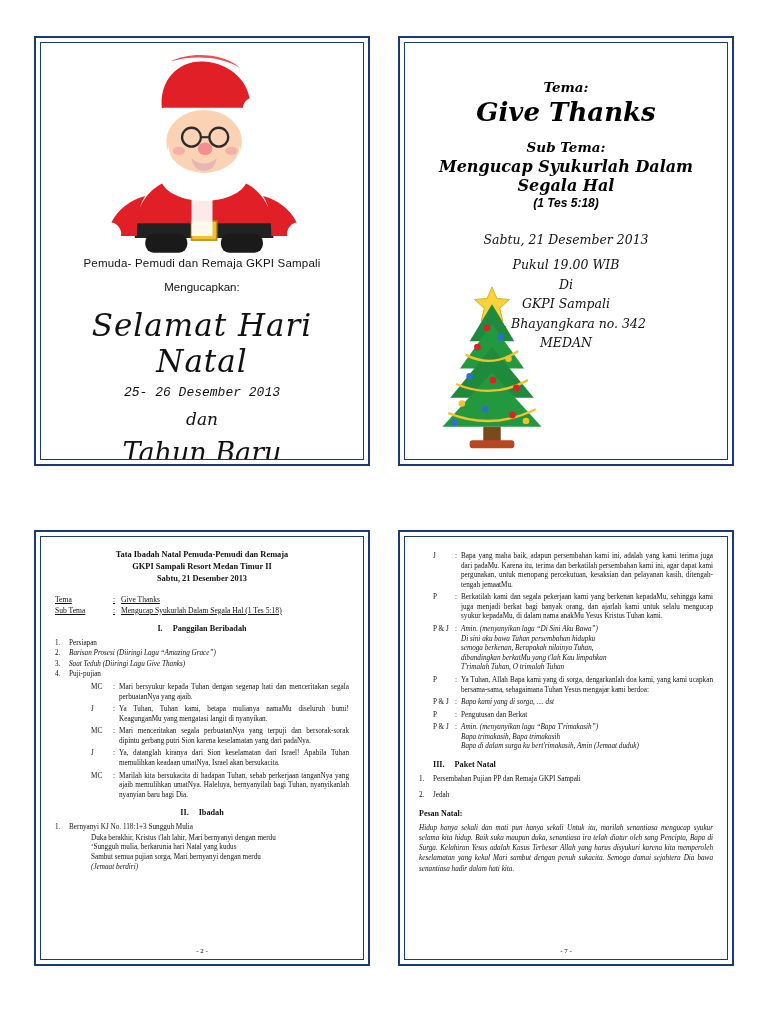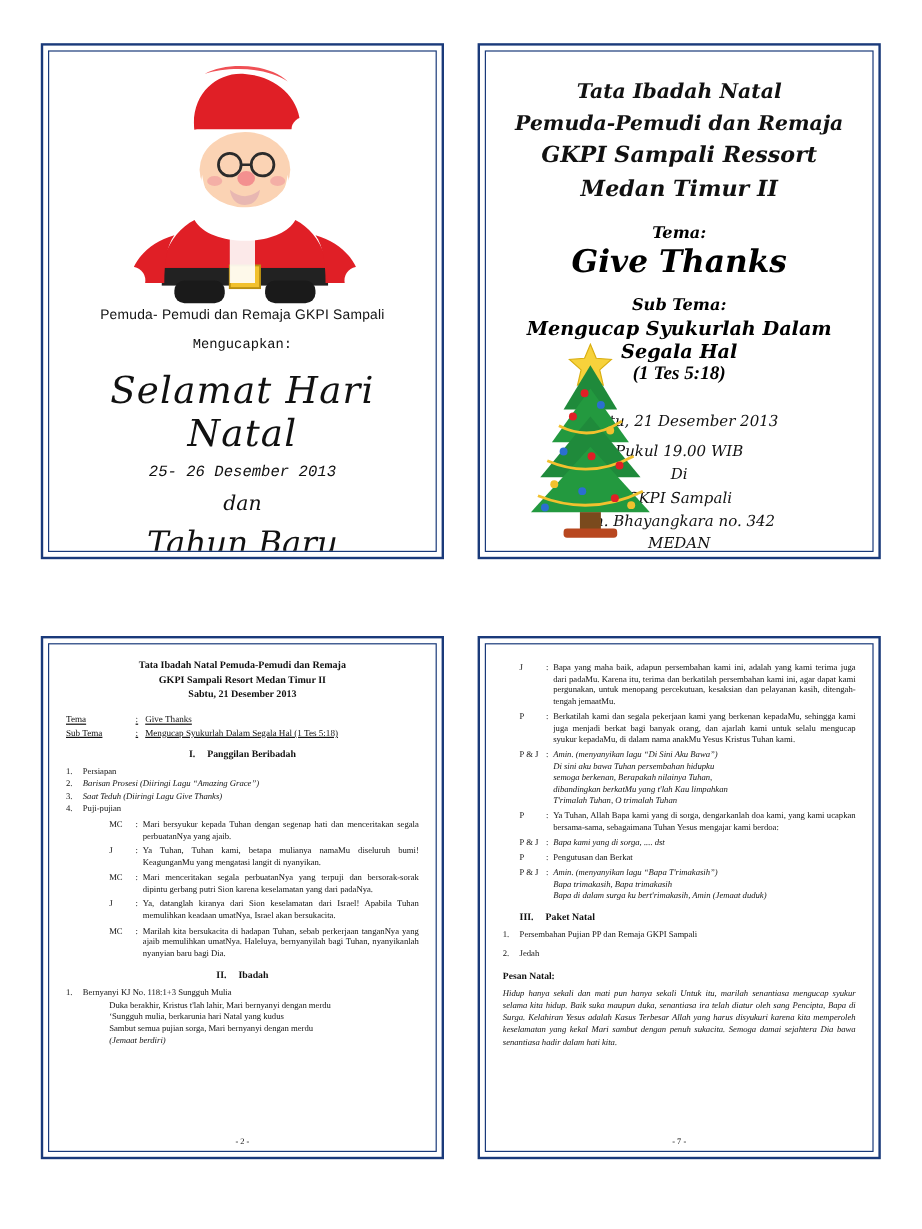--- a/index.html
+++ b/index.html
@@ -31,21 +31,21 @@
 
   
   .santa-wrap{position:absolute;left:0;top:6px;width:100%;height:210px;}
   .greet{
     text-align:center;
     font-family:"Liberation Sans", sans-serif;
     font-size:11.5px;color:#111;letter-spacing:.2px;
   }
   .greet2{
     text-align:center;
-    font-family:Liberation Mono, monospace;
+    font-family:Liberation Sans, sans-serif;
     font-size:11.5px;color:#111;margin-top:12px;
   }
   .script{
     text-align:center;
     font-family:"DejaVu Serif", serif;
     font-style:italic;
     color:#111;
   }
   .s-big{font-size:31px;letter-spacing:1px;margin-top:14px;}
   .s-date{font-size:13px;margin-top:6px;font-family:Liberation Mono, monospace;}
@@ -69,22 +69,22 @@
   }
   .cov-sub-lbl{
     font-family:"DejaVu Serif", serif;font-style:italic;font-weight:bold;
     font-size:13.5px;margin-top:12px;text-align:center;
   }
   .cov-sub{
     font-family:"DejaVu Serif", serif;font-style:italic;font-weight:bold;
     font-size:16px;margin-top:2px;
   }
   .cov-ref{
-    font-family:Liberation Serif, serif;font-style:italic;font-weight:bold;
-    font-size:16px;margin-top:1px;
+    font-family:Liberation Sans, sans-serif;font-style:italic;font-weight:bold;
+    font-size:12px;margin-top:1px;
   }
   .cov-info{
     font-family:"DejaVu Serif", serif;font-style:italic;
     font-size:12.5px;line-height:1.55;margin-top:20px;color:#111;
   }
   .tree-wrap{position:absolute;left:12px;bottom:6px;width:150px;height:170px;}
 
   
   .txt{
     position:absolute;inset:0;
@@ -175,25 +175,20 @@
         <div class="script s-tb">Tahun Baru</div>
 
       </div>
 
     </div>
   </div>
 
   <div class="card" id="card-tr">
     <div class="card-inner">
       <div class="cov">
-        <div class="cov-title">
-          <div>Tata Ibadah Natal</div>
-          <div>Pemuda-Pemudi dan Remaja</div>
-          <div class="l3">GKPI Sampali Ressort Medan Timur II</div>
-        </div>
         <div class="cov-tema-lbl">Tema:</div>
         <div class="cov-tema">Give Thanks</div>
         <div class="cov-sub-lbl">Sub Tema:</div>
         <div class="cov-sub">Mengucap Syukurlah Dalam Segala Hal</div>
         <div class="cov-ref">(1 Tes 5:18)</div>
 
         <div class="cov-info">
           <div>Sabtu, 21 Desember 2013</div>
           <div style="height:6px"></div>
           <div>Pukul 19.00 WIB</div>

